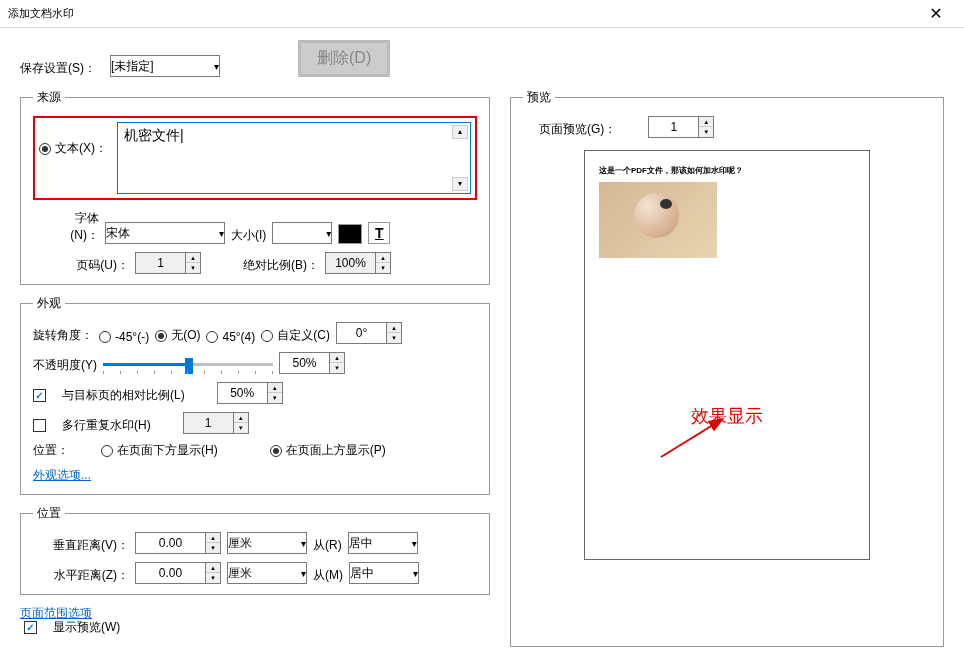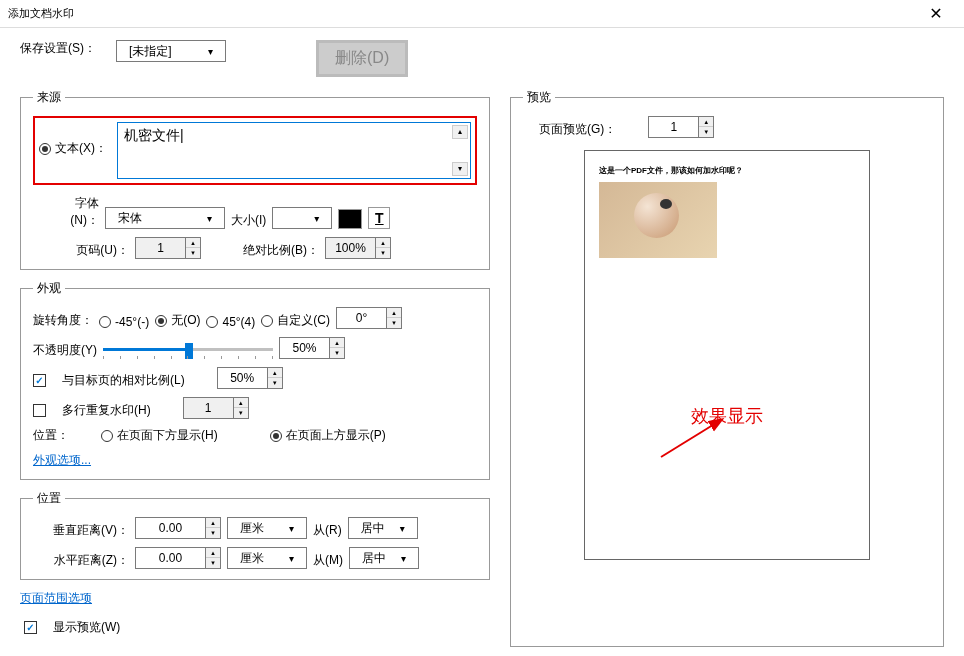--- a/index.html
+++ b/index.html
@@ -4,47 +4,47 @@
   <style>
     * { box-sizing: border-box; margin: 0; padding: 0; }
     body { font-family: "Microsoft YaHei", "SimSun", sans-serif; font-size: 12px; background: #fff; width: 964px; height: 656px; position: relative; }
     
     .titlebar { display: flex; justify-content: space-between; align-items: center; padding: 4px 8px; border-bottom: 1px solid #ddd; height: 28px; }
     .titlebar-title { font-size: 11px; }
     .close-btn { width: 40px; height: 24px; display: flex; align-items: center; justify-content: center; font-size: 16px; cursor: pointer; }
     
     .content { padding: 12px 20px; }
     
-    .top-row { display: flex; align-items: flex-start; gap: 20px; margin-bottom: 12px; }
+    .top-row { display: flex; align-items: flex-end; gap: 14px; margin-bottom: 12px; }
     .label { font-size: 12px; }
     
     .two-col { display: flex; gap: 20px; }
     .left-col { flex: 0 0 470px; }
     .right-col { flex: 1; }
     
     fieldset { border: 1px solid #999; padding: 10px 12px; margin-bottom: 10px; position: relative; }
     legend { font-size: 12px; padding: 0 4px; }
     
     .row { display: flex; align-items: flex-end; gap: 6px; margin-bottom: 8px; }
     .row:last-child { margin-bottom: 0; }
     
     input[type="text"], input[type="number"], select, textarea {
       font-family: inherit; font-size: 12px; border: 1px solid #7a7a7a; padding: 2px 4px; background: #fff;
     }
     textarea { resize: none; }
     
-    .combo { width: 110px; height: 22px; border: 1px solid #7a7a7a; display: flex; align-items: center; justify-content: space-between; padding: 0 12px; background: #fff; }
+    .combo { width: 110px; height: 22px; border: 1px solid #7a7a7a; display: flex; align-items: center; justify-content: space-between; padding: 0 0; background: #fff; }
     .combo .arrow { font-size: 10px; }
     
     .btn { border: 3px solid #6d28d9; background: #e1e1e1; padding: 5px 16px; font-size: 16px; cursor: pointer; }
     .btn.disabled { background: #ccc; color: #888; border-color: #bbb; }
     
     .redbox { border: 2px solid #e30000; padding: 4px; display: flex; gap: 10px; align-items: flex-start; }
     
-    .textarea-wrap { flex: 1; border: 1px solid #0078d7; height: 57px; position: relative; }
+    .textarea-wrap { flex: 1; border: 1px solid #0078d7; height: 72px; position: relative; }
     .textarea-wrap textarea { width: 100%; height: 100%; border: none; outline: none; padding: 4px 6px; font-size: 14px; }
     .textarea-scroll { position: absolute; right: 2px; top: 2px; bottom: 2px; width: 16px; display: flex; flex-direction: column; justify-content: space-between; }
     .sb-btn { height: 14px; border: 1px solid #ccc; background: #f0f0f0; font-size: 8px; text-align: center; line-height: 12px; }
     
     .colorbox { width: 24px; height: 20px; border: 1px solid #999; }
     .tbtn { width: 22px; height: 22px; border: 1px solid #999; display: flex; align-items: center; justify-content: center; font-weight: bold; font-size: 14px; text-decoration: underline; }
     
     .spinner { display: flex; }
     .spinner input { width: 50px; text-align: center; border-right: none; height: 22px; }
     .spinner .arrows { display: flex; flex-direction: column; border: 1px solid #7a7a7a; }

